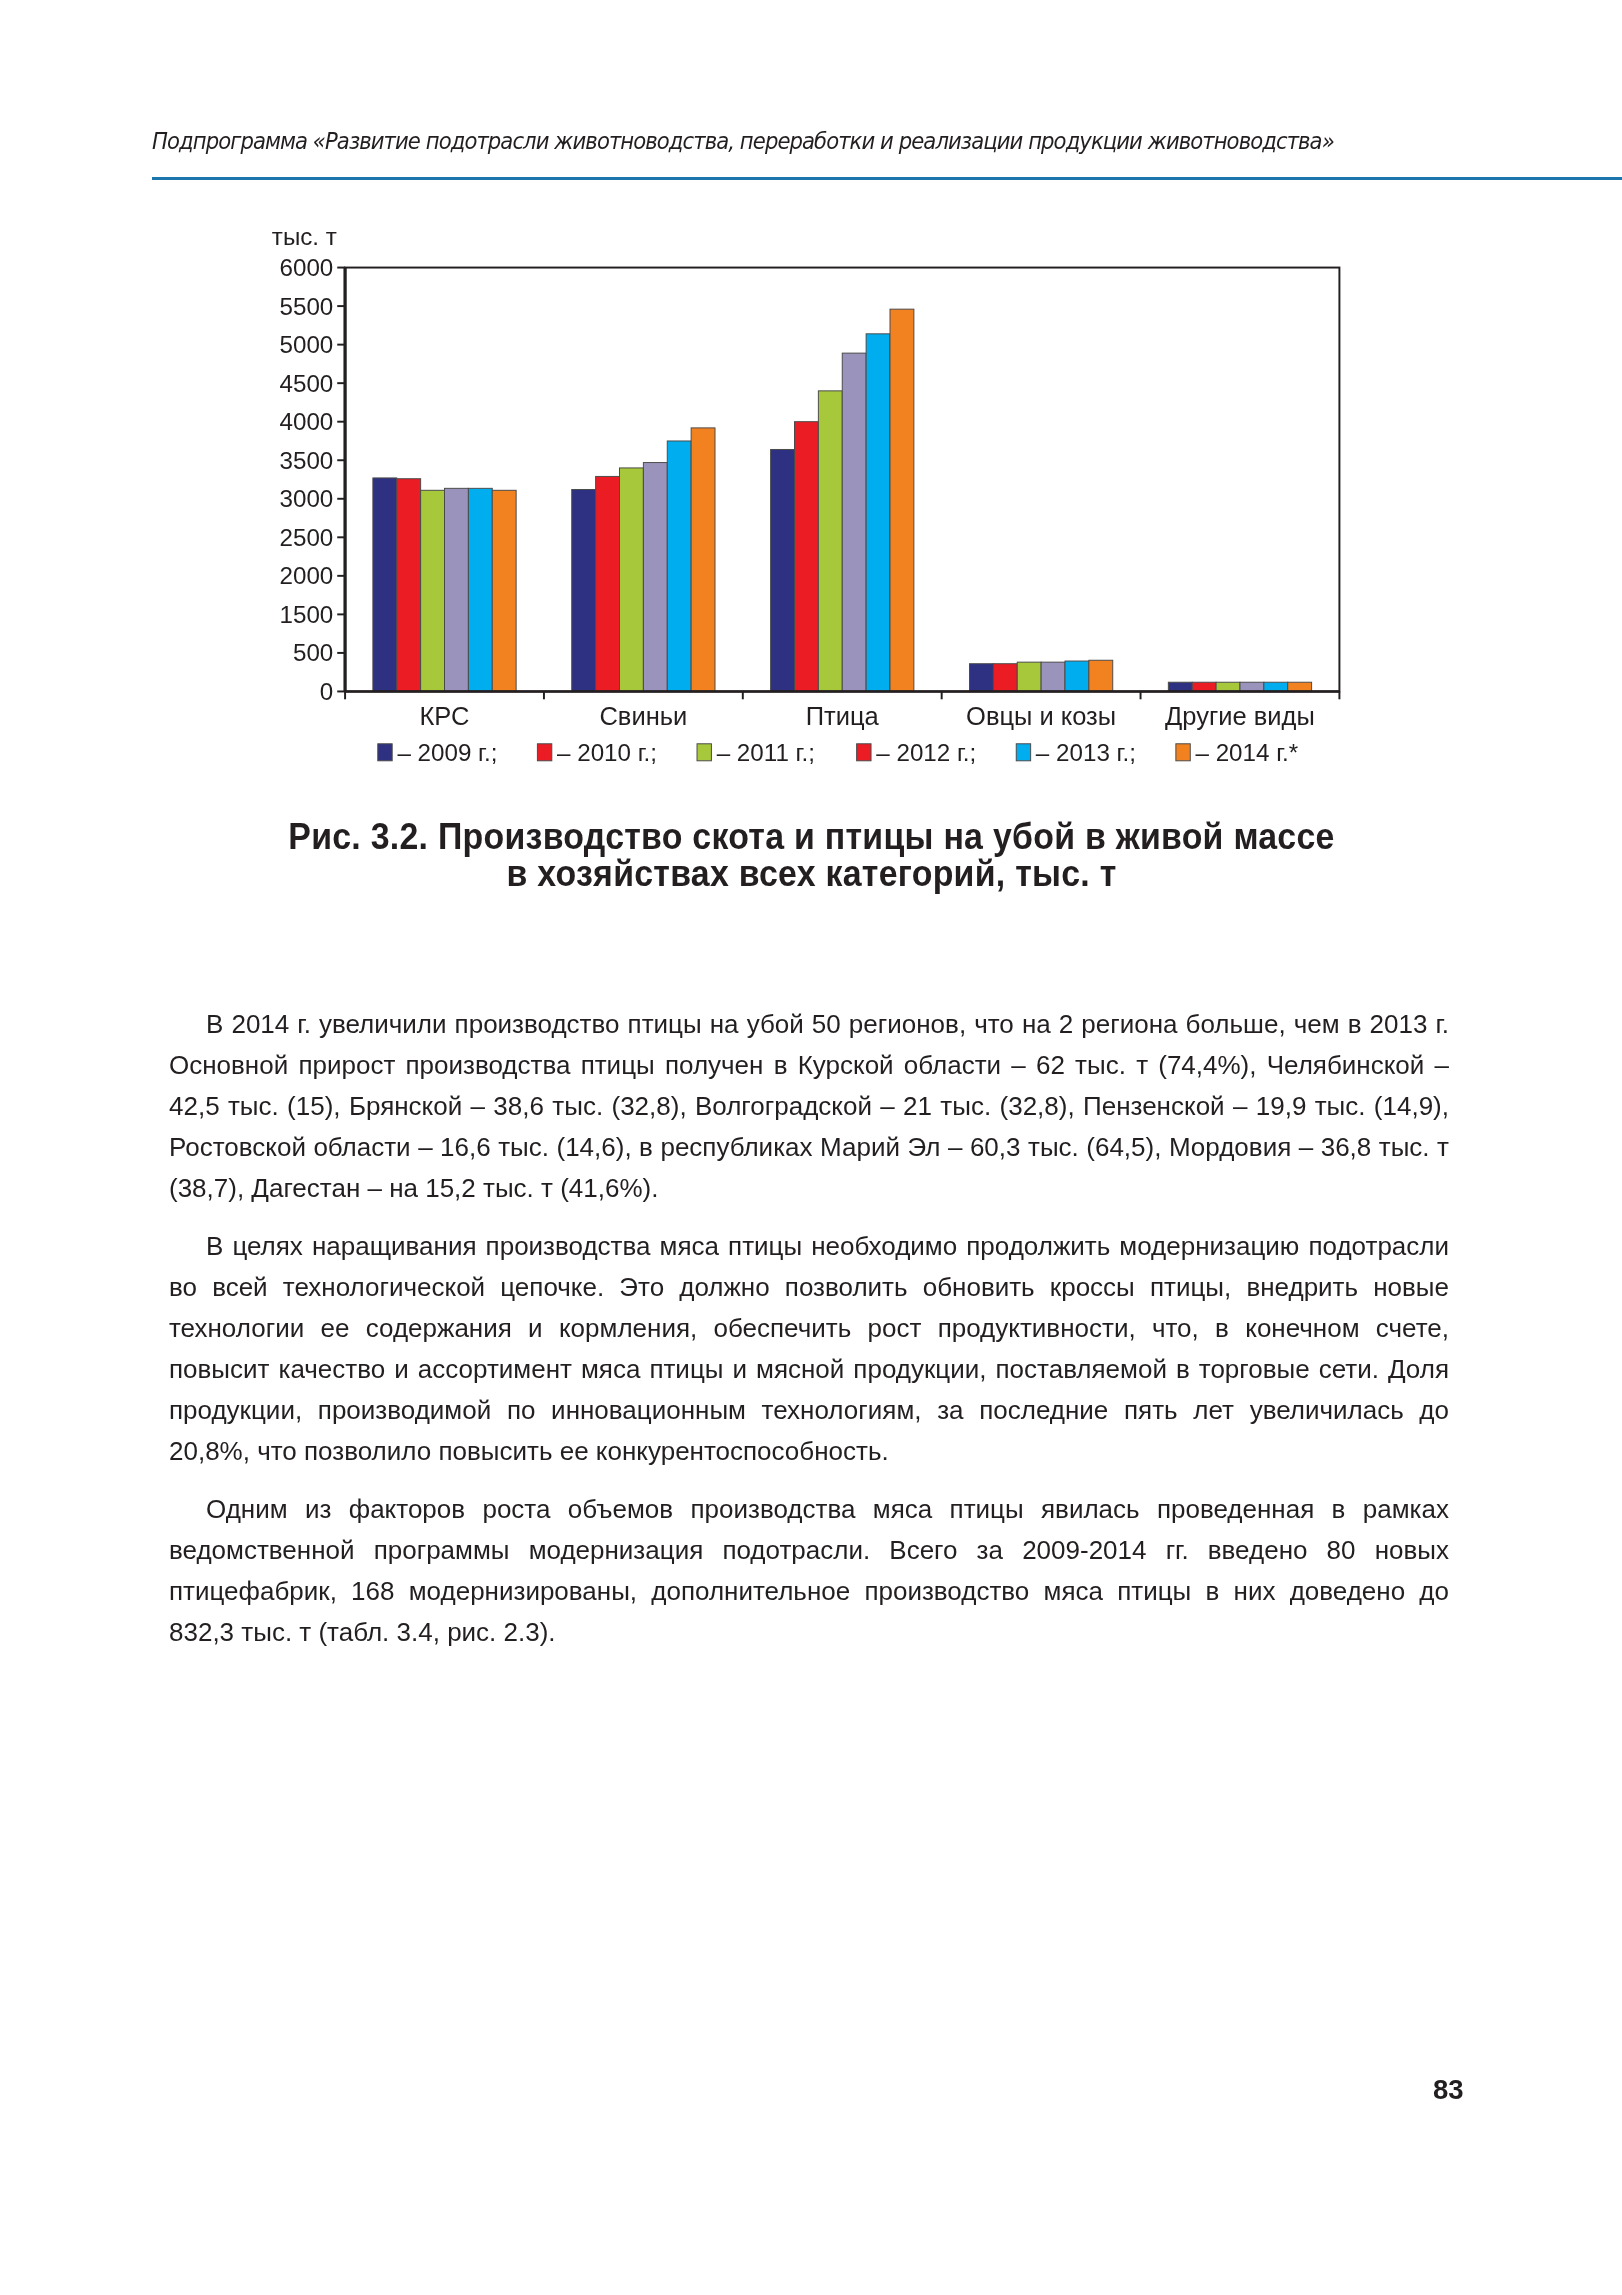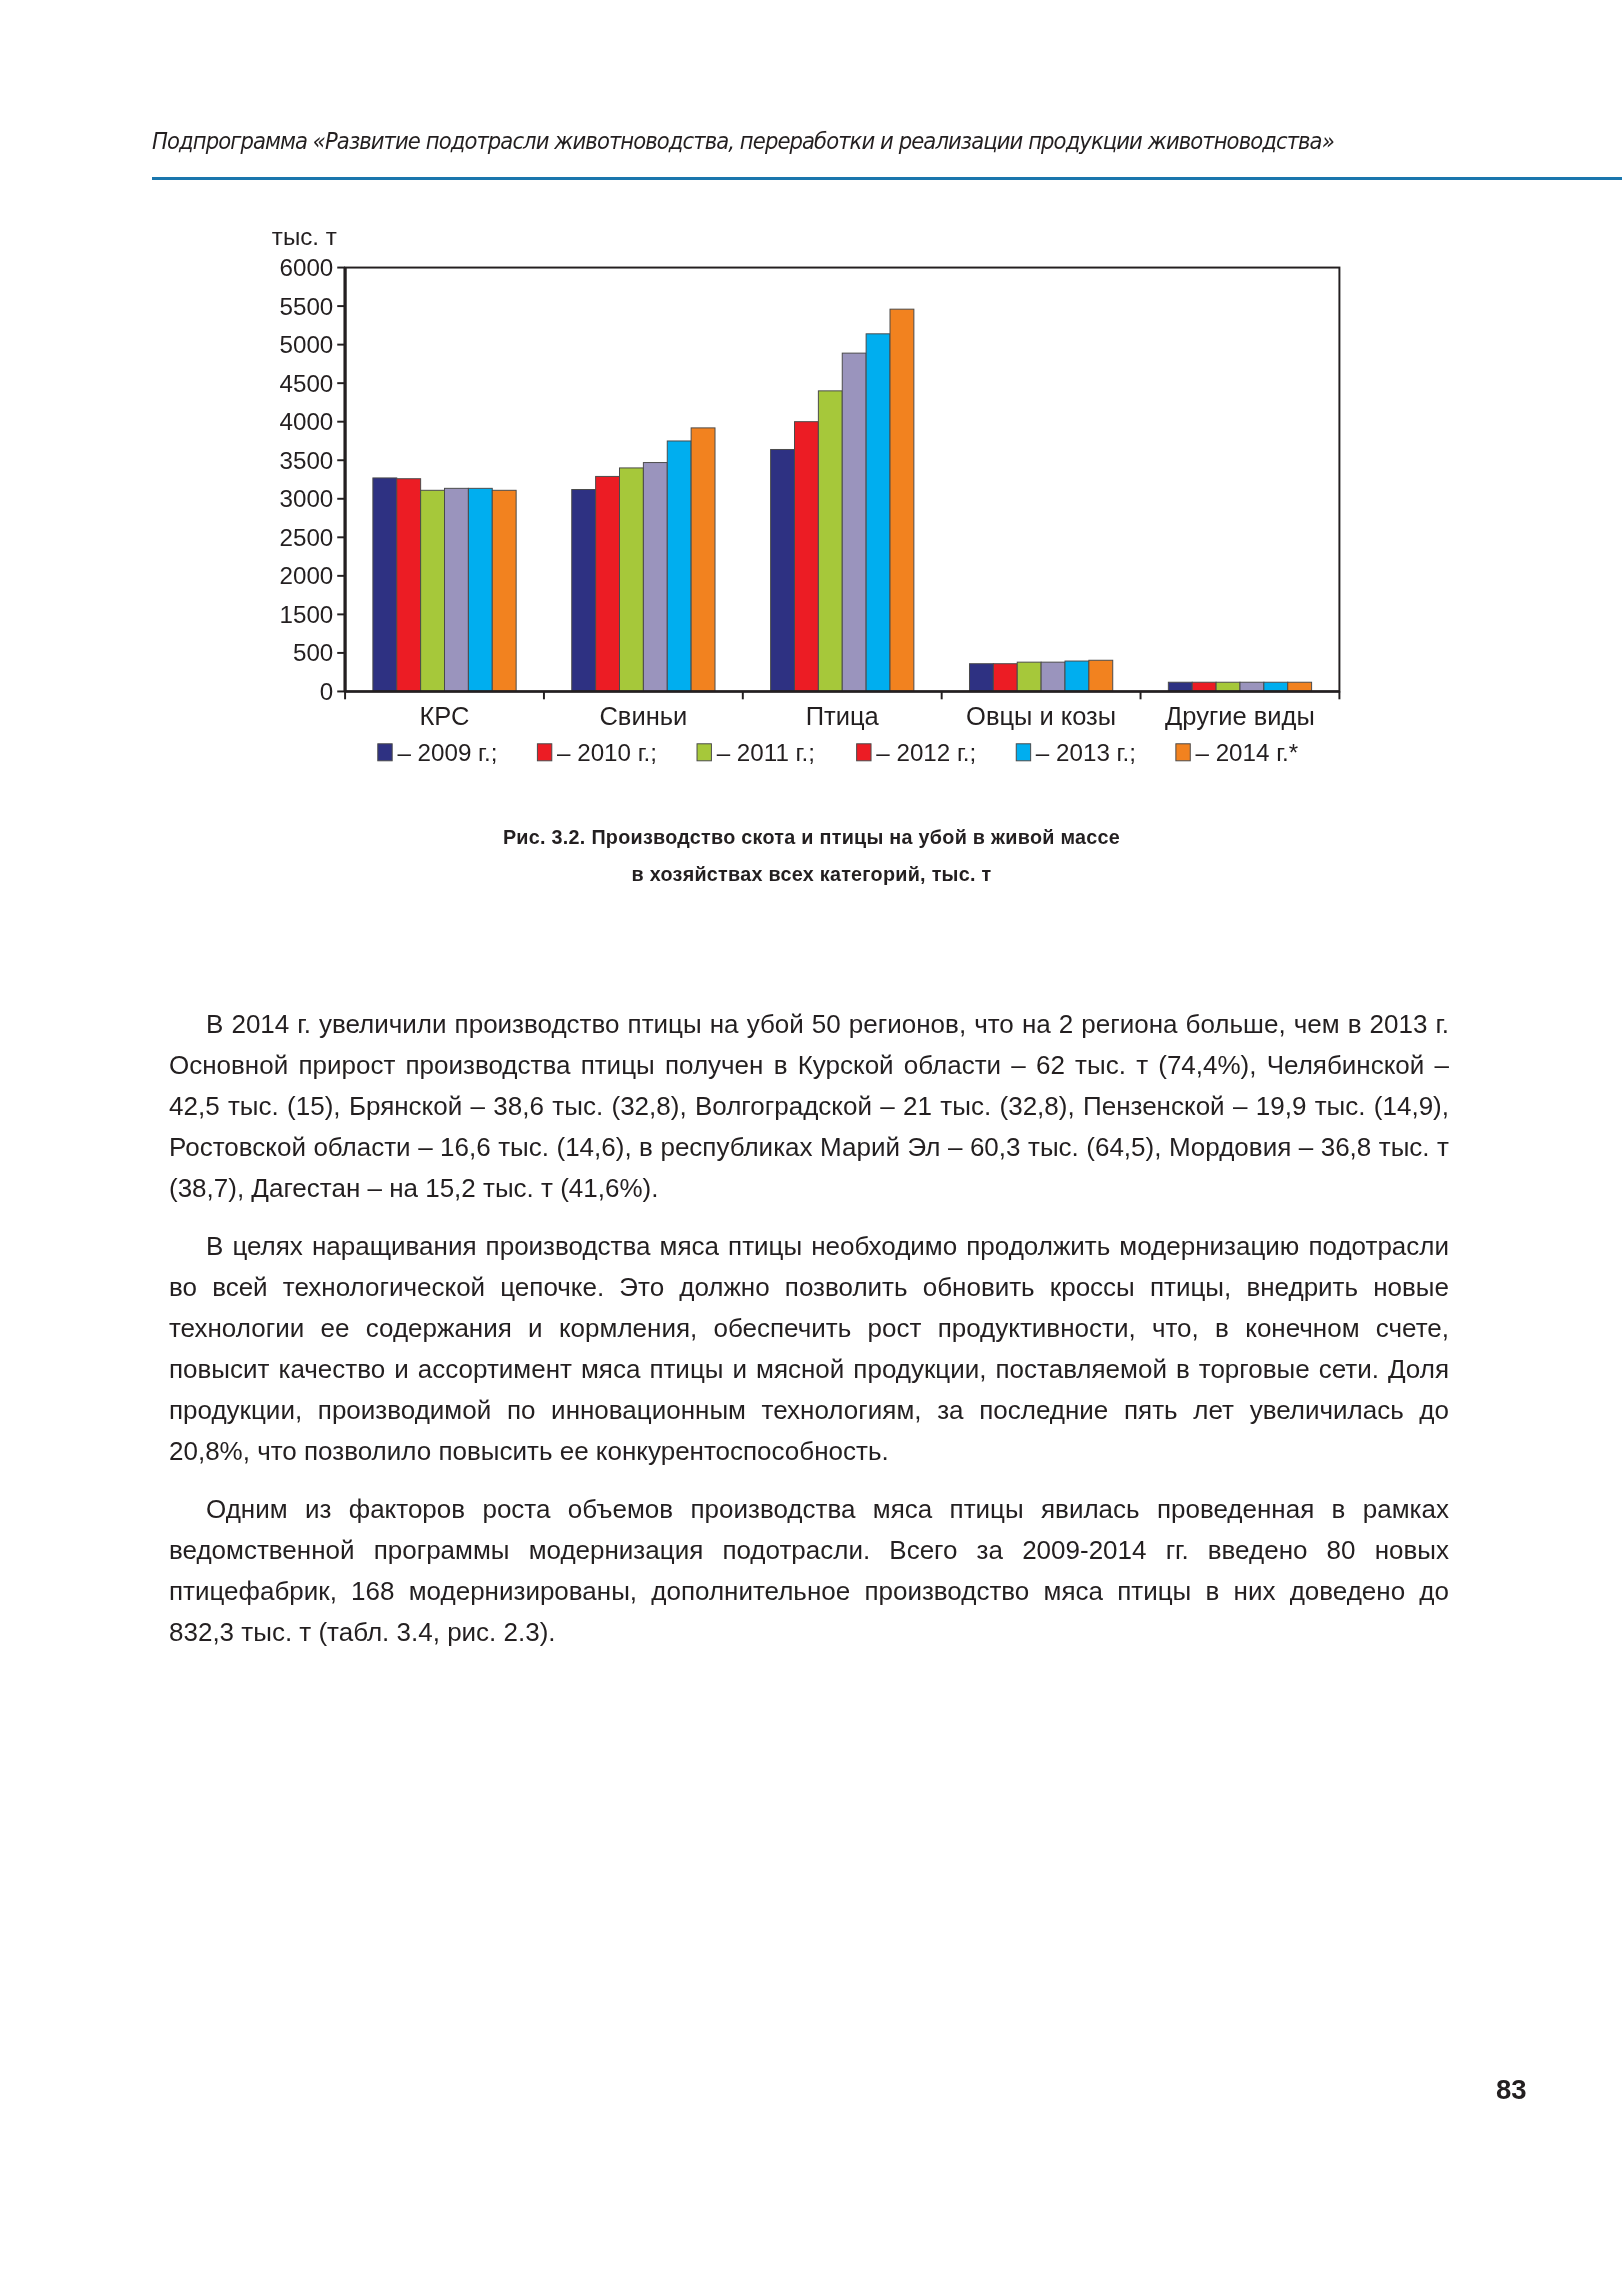--- a/index.html
+++ b/index.html
@@ -7,32 +7,32 @@
   .running-header {
     position: absolute; left: 152px; top: 128px; width: 1374px;
     font-family: "DejaVu Sans", sans-serif; font-style: italic; font-size: 23px;
     letter-spacing: -1px; color: #231f20; white-space: nowrap;
     transform: scaleX(0.92); transform-origin: left center;
   }
   .header-rule { position: absolute; left: 152px; top: 177px; width: 1471px; height: 2.6px; background: #1a76ad; }
   #chart { position: absolute; left: 0; top: 0; }
   .caption {
     position: absolute; left: 0; width: 1623px; top: 818px; text-align: center;
-    font-family: "Liberation Sans", sans-serif; font-weight: bold; font-size: 21px; line-height: 37px;
+    font-family: "Liberation Sans", sans-serif; font-weight: bold; font-size: 36px; line-height: 37px;
     letter-spacing: 0.3px;
   }
   .caption div { transform: scaleX(0.94); }
   .body-text {
     position: absolute; left: 152px; top: 987px; width: 1314px;
     font-family: "Liberation Sans", sans-serif; font-size: 26px; line-height: 41px;
     text-align: justify; color: #231f20;
   }
   .body-text p { margin: 17px; text-indent: 37px; }
   .page-number {
-    position: absolute; left: 1496px; top: 2074px;
+    position: absolute; left: 1433px; top: 2074px;
     font-family: "Liberation Sans", sans-serif; font-weight: bold; font-size: 27.5px;
   }
   svg text { font-family: "Liberation Sans", sans-serif; fill: #231f20; }
 </style>
 </head>
 <body>
 
 <div class="running-header">Подпрограмма «Развитие подотрасли животноводства, переработки и реализации продукции животноводства»</div>
 <div class="header-rule"></div>
 

